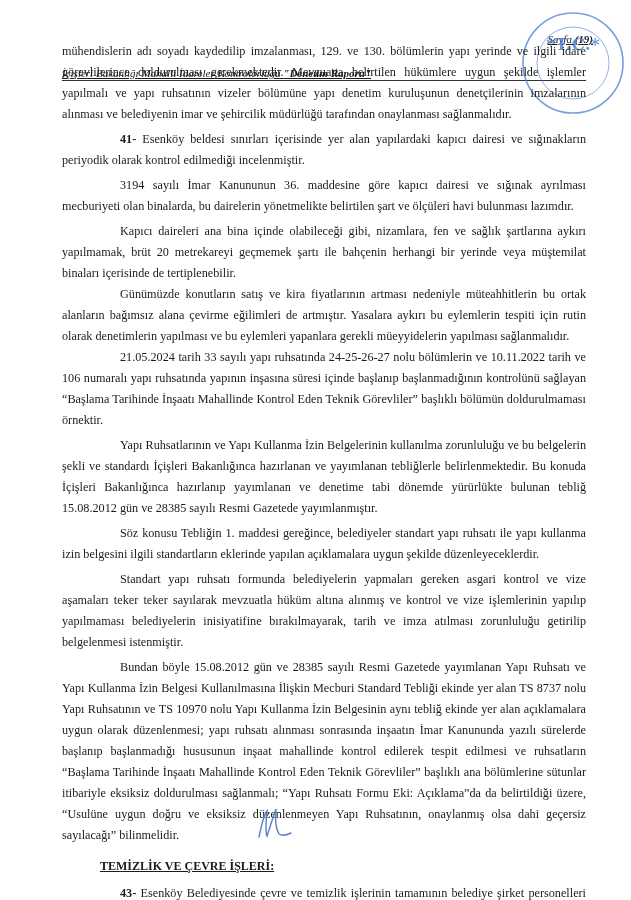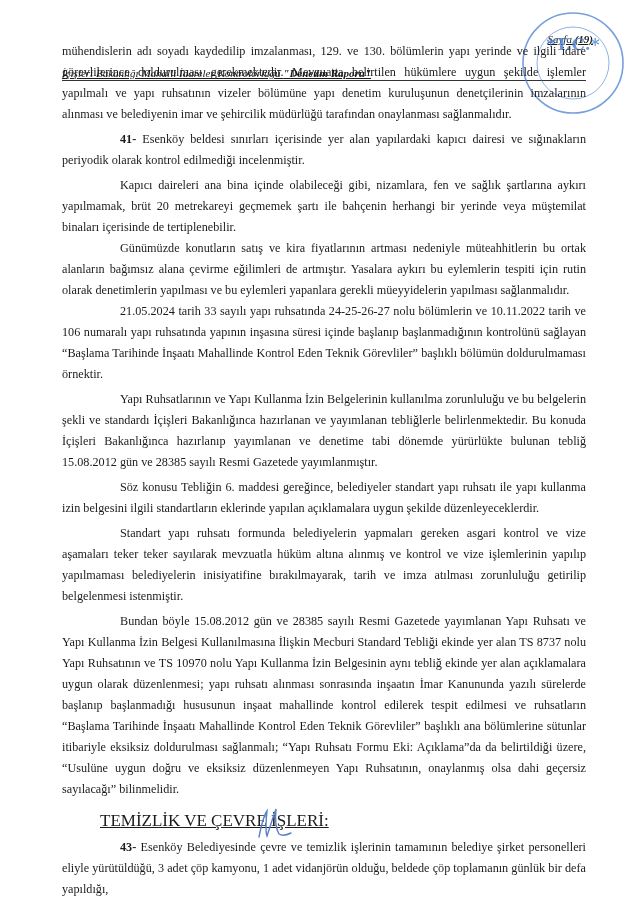--- a/index.html
+++ b/index.html
@@ -10,22 +10,22 @@
             padding-bottom: 1px; text-decoration: underline; margin-top: 36px; }
   .header b { font-style: italic; }
   .page-no { position: absolute; right: 38px; top: 33px; font-size: 11px;
              font-style: italic; text-decoration: underline; }
   .page-no b { font-weight: bold; }
   .content { position: absolute; left: 62px; top: 41px; width: 524px;
              font-size: 12.2px; line-height: 21px; text-align: justify; }
   .content p { margin: 0; }
   .content p.indent { text-indent: 58px; }
   .content p.gap { margin-top: 4px; }
-  .section-title { margin: 10px 0 6px 38px; font-weight: normal; text-decoration: underline;
-                   font-size: 17px; }
+  .section-title { margin: 10px 0 6px 38px; font-weight: bold; text-decoration: underline;
+                   font-size: 12px; }
   .stamp { position: absolute; left: 520px; top: 10px; width: 106px; height: 106px; }
   .signature { position: absolute; left: 255px; top: 803px; width: 45px; height: 40px; }
 </style>
 </head>
 <body>
 
 <div class="header">
   <span>İçişleri Bakanlığı Mahalli İdareler Kontrolörlüğü </span><b>"Denetim Raporu"</b>
 </div>
 <div class="page-no">
@@ -34,25 +34,26 @@
 
 <svg class="stamp" viewBox="0 0 106 106">
   <circle cx="53" cy="53" r="50" fill="none" stroke="#4a7fd0" stroke-width="1.6" opacity="0.75"></circle>
   <circle cx="53" cy="53" r="36" fill="none" stroke="#4a7fd0" stroke-width="1" opacity="0.6"></circle>
   <text x="53" y="40" text-anchor="middle" font-family="DejaVu Serif, serif" font-size="17" font-weight="bold" fill="#4a7fd0" opacity="0.8">*T.C.*</text>
 </svg>
 
 <div class="content">
   <p><span>mühendislerin adı soyadı kaydedilip imzalanması, 129. ve 130. bölümlerin yapı yerinde ve ilgili idare görevlilerince doldurulması gerekmektedir. Mevzuatta belirtilen hükümlere uygun şekilde işlemler yapılmalı ve yapı ruhsatının vizeler bölümüne yapı denetim kuruluşunun denetçilerinin imzalarının alınması ve belediyenin imar ve şehircilik müdürlüğü tarafından onaylanması sağlanmalıdır.</span></p>
   <p class="indent gap"><b>41-</b><span> Esenköy beldesi sınırları içerisinde yer alan yapılardaki kapıcı dairesi ve sığınakların periyodik olarak kontrol edilmediği incelenmiştir.</span></p>
+  <p class="indent gap"><span>3194 sayılı İmar Kanununun 36. maddesine göre kapıcı dairesi ve sığınak ayrılması mecburiyeti olan binalarda, bu dairelerin yönetmelikte belirtilen şart ve ölçüleri havi bulunması lazımdır.</span></p>
   <p class="indent gap"><span>Kapıcı daireleri ana bina içinde olabileceği gibi, nizamlara, fen ve sağlık şartlarına aykırı yapılmamak, brüt 20 metrekareyi geçmemek şartı ile bahçenin herhangi bir yerinde veya müştemilat binaları içerisinde de tertiplenebilir.</span></p>
   <p class="indent"><span>Günümüzde konutların satış ve kira fiyatlarının artması nedeniyle müteahhitlerin bu ortak alanların bağımsız alana çevirme eğilimleri de artmıştır. Yasalara aykırı bu eylemlerin tespiti için rutin olarak denetimlerin yapılması ve bu eylemleri yapanlara gerekli müeyyidelerin yapılması sağlanmalıdır.</span></p>
   <p class="indent"><span>21.05.2024 tarih 33 sayılı yapı ruhsatında 24-25-26-27 nolu bölümlerin ve 10.11.2022 tarih ve 106 numaralı yapı ruhsatında yapının inşasına süresi içinde başlanıp başlanmadığının kontrolünü sağlayan “Başlama Tarihinde İnşaatı Mahallinde Kontrol Eden Teknik Görevliler” başlıklı bölümün doldurulmaması örnektir.</span></p>
   <p class="indent gap"><span>Yapı Ruhsatlarının ve Yapı Kullanma İzin Belgelerinin kullanılma zorunluluğu ve bu belgelerin şekli ve standardı İçişleri Bakanlığınca hazırlanan ve yayımlanan tebliğlerle belirlenmektedir. Bu konuda İçişleri Bakanlığınca hazırlanıp yayımlanan ve denetime tabi dönemde yürürlükte bulunan tebliğ 15.08.2012 gün ve 28385 sayılı Resmi Gazetede yayımlanmıştır.</span></p>
-  <p class="indent gap"><span>Söz konusu Tebliğin 6. maddesi gereğince, belediyeler standart yapı ruhsatı ile yapı kullanma izin belgesini ilgili standartların eklerinde yapılan açıklamalara uygun şekilde düzenleyeceklerdir.</span></p>
+  <p class="indent gap"><span>Söz konusu Tebliğin 1. maddesi gereğince, belediyeler standart yapı ruhsatı ile yapı kullanma izin belgesini ilgili standartların eklerinde yapılan açıklamalara uygun şekilde düzenleyeceklerdir.</span></p>
   <p class="indent gap"><span>Standart yapı ruhsatı formunda belediyelerin yapmaları gereken asgari kontrol ve vize aşamaları teker teker sayılarak mevzuatla hüküm altına alınmış ve kontrol ve vize işlemlerinin yapılıp yapılmaması belediyelerin inisiyatifine bırakılmayarak, tarih ve imza atılması zorunluluğu getirilip belgelenmesi istenmiştir.</span></p>
   <p class="indent gap"><span>Bundan böyle 15.08.2012 gün ve 28385 sayılı Resmi Gazetede yayımlanan Yapı Ruhsatı ve Yapı Kullanma İzin Belgesi Kullanılmasına İlişkin Mecburi Standard Tebliği ekinde yer alan TS 8737 nolu Yapı Ruhsatının ve TS 10970 nolu Yapı Kullanma İzin Belgesinin aynı tebliğ ekinde yer alan açıklamalara uygun olarak düzenlenmesi; yapı ruhsatı alınması sonrasında inşaatın İmar Kanununda yazılı sürelerde başlanıp başlanmadığı hususunun inşaat mahallinde kontrol edilerek tespit edilmesi ve ruhsatların “Başlama Tarihinde İnşaatı Mahallinde Kontrol Eden Teknik Görevliler” başlıklı ana bölümlerine sütunlar itibariyle eksiksiz doldurulması sağlanmalı; “Yapı Ruhsatı Formu Eki: Açıklama”da da belirtildiği üzere, “Usulüne uygun doğru ve eksiksiz düzenlenmeyen Yapı Ruhsatının, onaylanmış olsa dahi geçersiz sayılacağı” bilinmelidir.</span></p>
   <div class="section-title">TEMİZLİK VE ÇEVRE İŞLERİ:</div>
   <p class="indent"><b>43-</b><span> Esenköy Belediyesinde çevre ve temizlik işlerinin tamamının belediye şirket personelleri eliyle yürütüldüğü, 3 adet çöp kamyonu, 1 adet vidanjörün olduğu, beldede çöp toplamanın günlük bir defa yapıldığı,</span></p>
 </div>
 
 <svg class="signature" viewBox="0 0 45 40">
   <path d="M4 34 C6 24, 9 12, 12 8 C11 18, 10 28, 12 33 C15 24, 18 14, 21 6 C20 16, 21 26, 24 31 C27 33, 32 32, 36 30" fill="none" stroke="#5b7fc9" stroke-width="1.4" stroke-linecap="round"></path>
 </svg>
 

